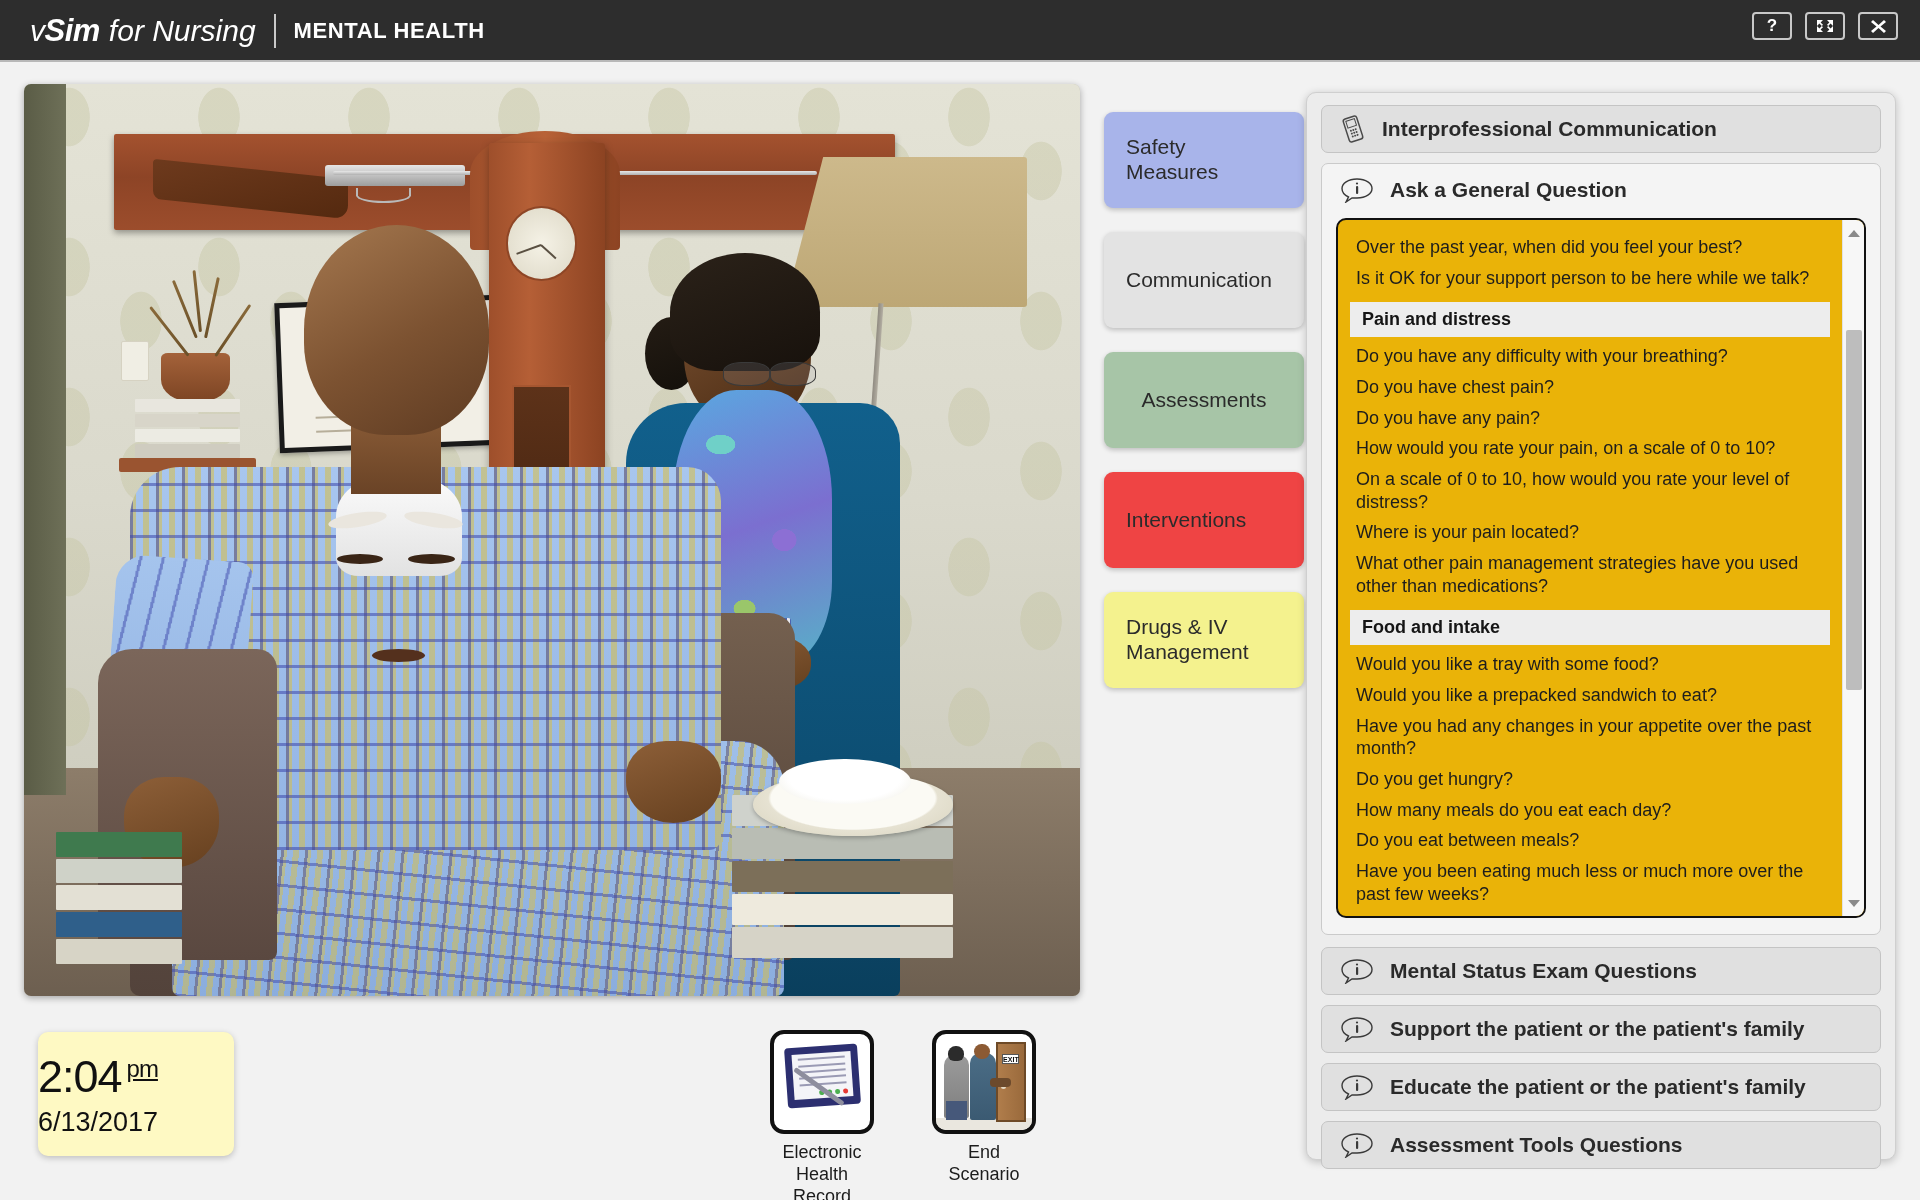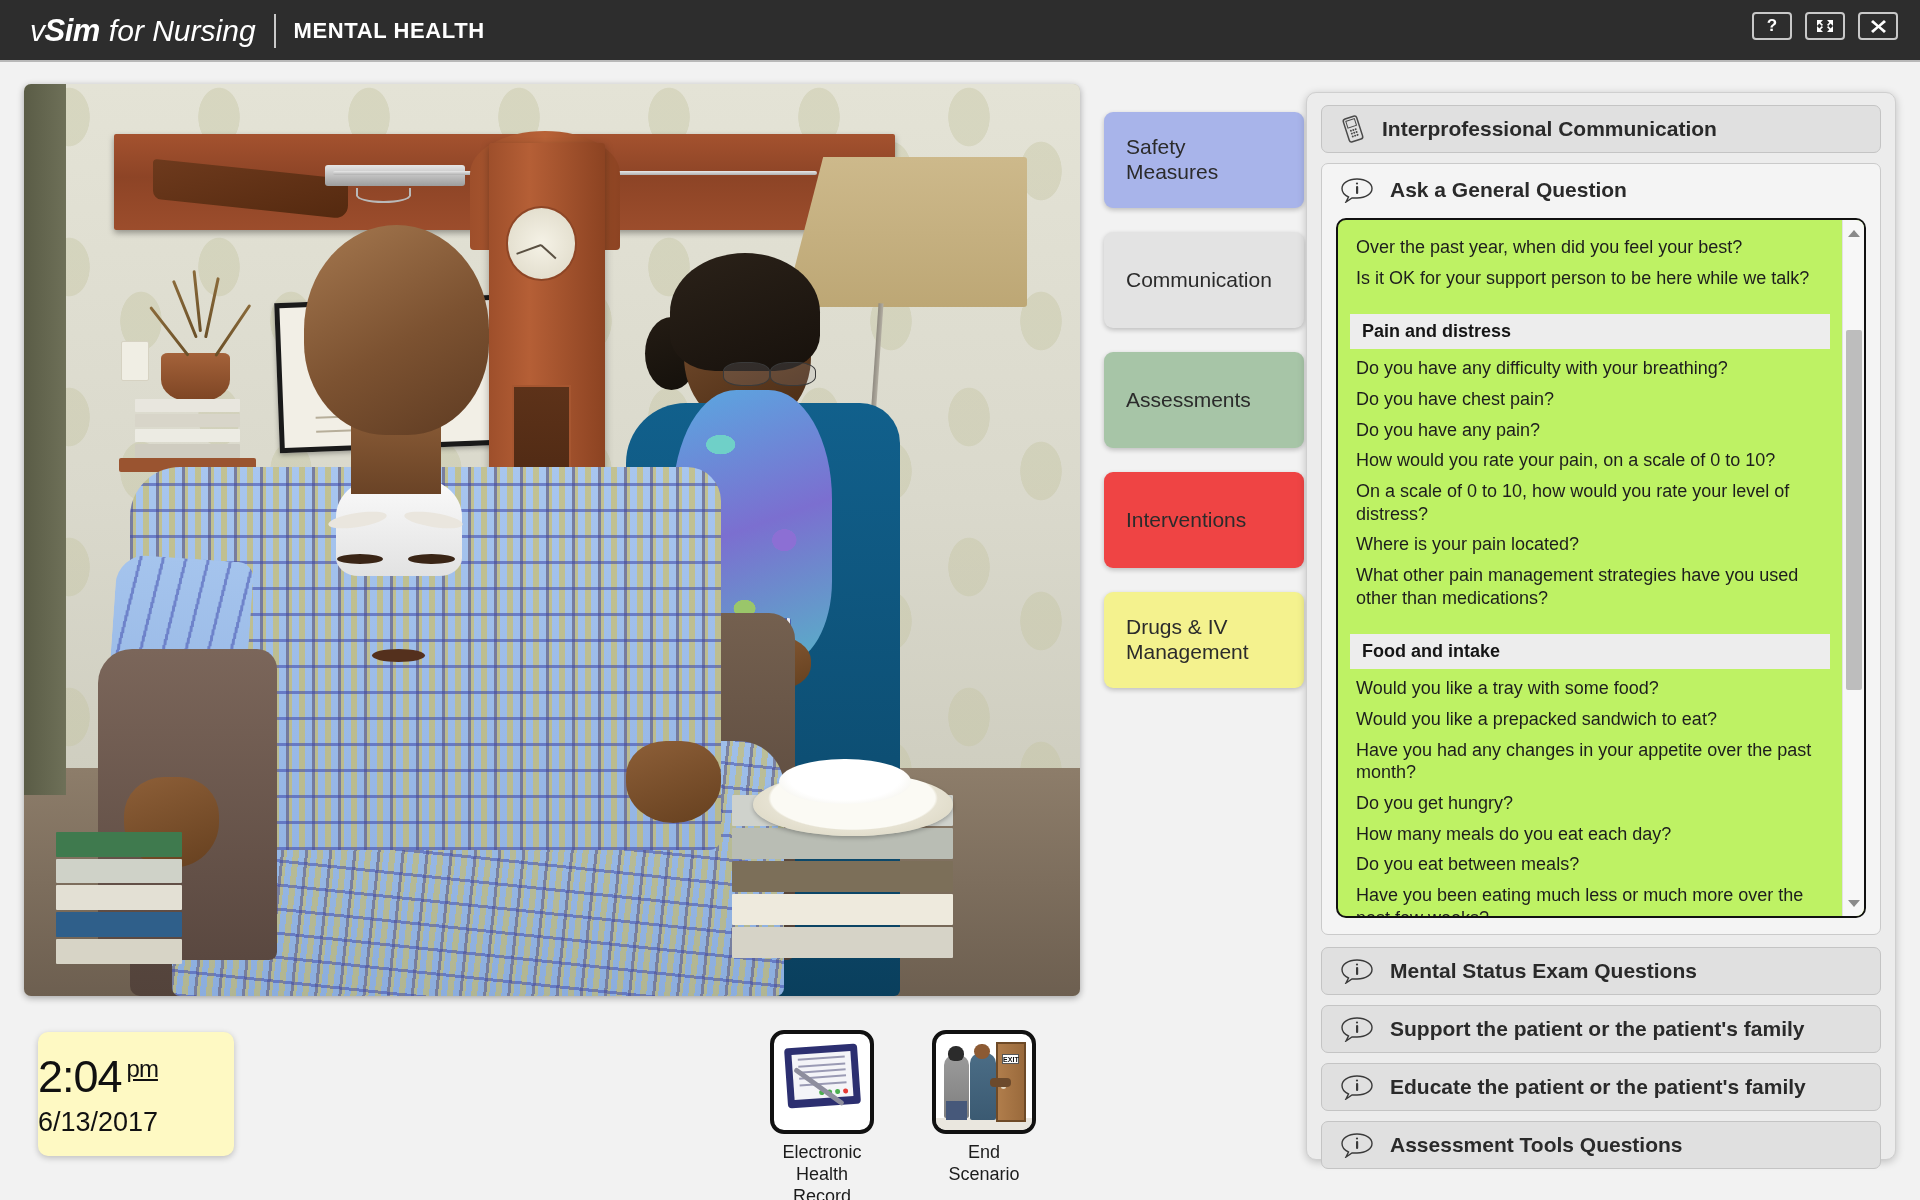--- a/index.html
+++ b/index.html
@@ -349,21 +349,21 @@
   #btn-search {
     height: 98px; background: #434343; color: #ffffff;
     font-weight: 700; font-size: 25px;
     justify-content: space-between; padding-right: 20px;
     margin-bottom: 60px;
   }
   #btn-search svg { flex: none; }
   .mi.tall { height: 96px; margin-bottom: 24px; }
   #btn-safety { background: #a8b4ea; }
   #btn-comm   { background: #e3e3e3; }
-  #btn-assess { background: #a7c5a7; }
+  #btn-assess { background: #a7c5a7; justify-content: center; }
   #btn-inter  { background: #ef4444; }
   #btn-drugs  { background: #f4f28e; }
 
   
   #rightpanel {
     position: absolute; left: 1306px; top: 92px; width: 590px; height: 1068px;
     background: #ececec;
     border: 1px solid #cfcfcf; border-radius: 10px;
     box-shadow: 0 2px 8px rgba(0,0,0,0.22);
     padding: 12px 14px;
@@ -379,37 +379,37 @@
   .acc.open {
     background: #f4f4f4; height: auto; display: block; padding: 0;
     border: 1px solid #cacaca; margin-bottom: 12px;
   }
   .acc-head-open {
     height: 52px; display: flex; align-items: center; gap: 16px;
     padding: 0 18px; cursor: pointer;
   }
   #qbox {
     margin: 2px 14px 16px 14px;
-    height: 700px; background: #bef264;
+    height: 700px; background: #eab308;
     border: 2px solid #111111; border-radius: 10px;
     position: relative; overflow: hidden;
   }
   #qlist {
     position: absolute; left: 0; top: 0; right: 22px; bottom: 0;
     padding: 12px 12px 12px 18px;
     overflow: hidden;
   }
   .q {
     font-size: 18px; color: #1d1d1d; line-height: 1.26;
     padding: 4px 4px 4px 0; cursor: pointer;
   }
   .qhead {
     font-size: 18px; font-weight: 700; color: #151515;
     background: #ededed; padding: 7px 0 7px 12px;
-    margin: 21px 0 4px -6px;
+    margin: 9px 0 4px -6px;
   }
   #qscroll {
     position: absolute; right: 0; top: 0; width: 22px; bottom: 0;
     background: #f7f7f7; border-left: 1px solid #e2e2e2;
   }
   .sb-arrow {
     position: absolute; left: 0; width: 22px; height: 22px;
     display: flex; align-items: center; justify-content: center;
     cursor: pointer;
   }

